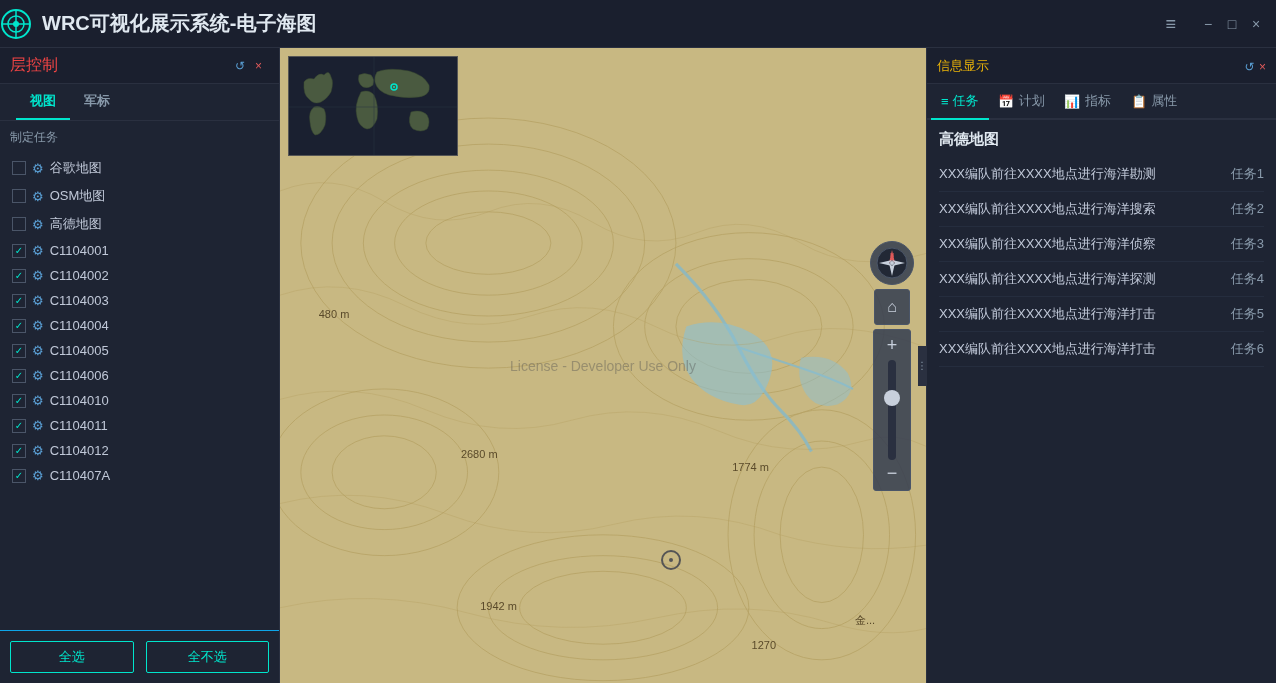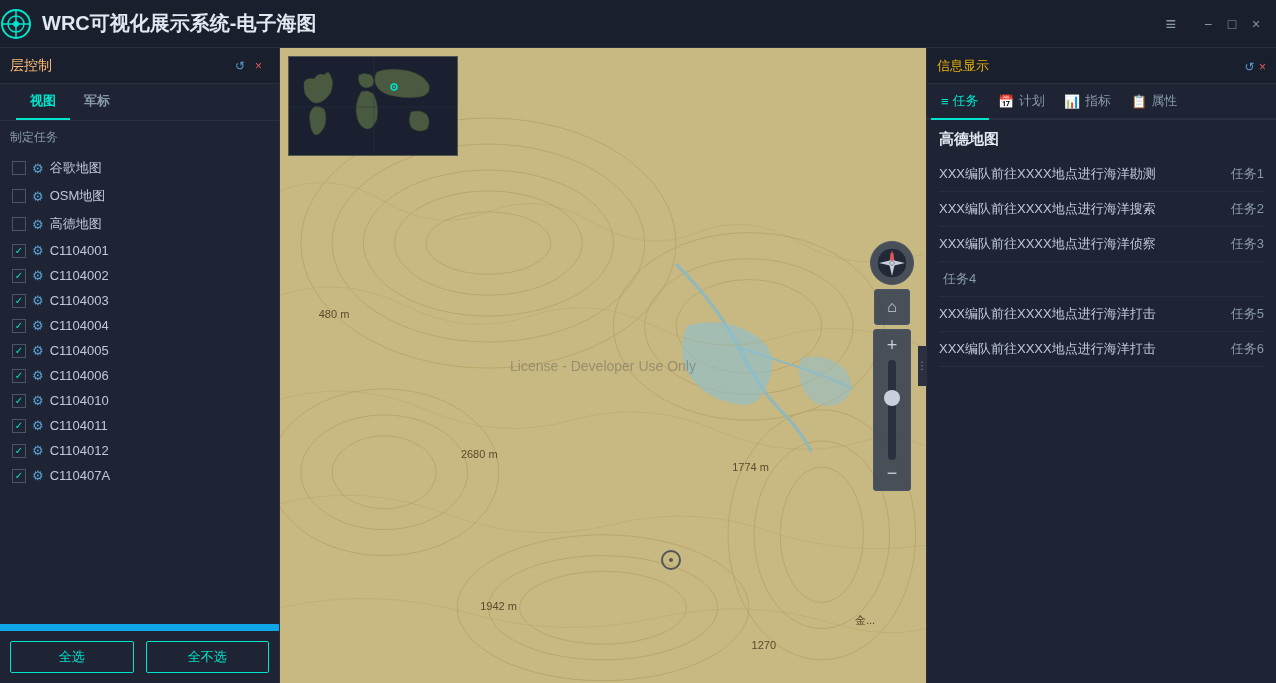--- a/index.html
+++ b/index.html
@@ -79,22 +79,22 @@
     .panel-header {
       height: 36px;
       background: #1a1f2e;
       display: flex;
       align-items: center;
       padding: 0 10px;
       border-bottom: 1px solid #2a3040;
       justify-content: space-between;
     }
     .panel-header .panel-title {
-      font-size: 14px;
-      color: #fdba74;
+      font-size: 16px;
+      color: #ef4444;
       font-family: Liberation Serif, serif;
     }
     .panel-header .header-icons {
       display: flex;
       gap: 6px;
     }
     .header-icon {
       width: 14px;
       height: 14px;
       cursor: pointer;
@@ -173,21 +173,21 @@
     }
     .layer-name {
       font-size: 13px;
     }
 
     
     .bottom-buttons {
       display: flex;
       padding: 10px;
       gap: 12px;
-      border-top: 7px solid #0ea5e9;
+      border-top: 1px solid #0ea5e9;
     }
     .btn-select-all, .btn-deselect-all {
       flex: 1;
       height: 32px;
       border: 1px solid #00e5cc;
       background: transparent;
       color: #00e5cc;
       font-size: 13px;
       cursor: pointer;
       border-radius: 2px;
@@ -683,20 +683,21 @@
   </div>
         <div class="task-item">
     <span class="task-desc">XXX编队前往XXXX地点进行海洋搜索</span>
     <span class="task-label">任务2</span>
   </div>
         <div class="task-item">
     <span class="task-desc">XXX编队前往XXXX地点进行海洋侦察</span>
     <span class="task-label">任务3</span>
   </div>
         <div class="task-item">
+    <span class="task-desc">XXX编队前往XXXX地点进行海洋探测</span>
     <span class="task-label">任务4</span>
   </div>
         <div class="task-item">
     <span class="task-desc">XXX编队前往XXXX地点进行海洋打击</span>
     <span class="task-label">任务5</span>
   </div>
         <div class="task-item">
     <span class="task-desc">XXX编队前往XXXX地点进行海洋打击</span>
     <span class="task-label">任务6</span>
   </div>

